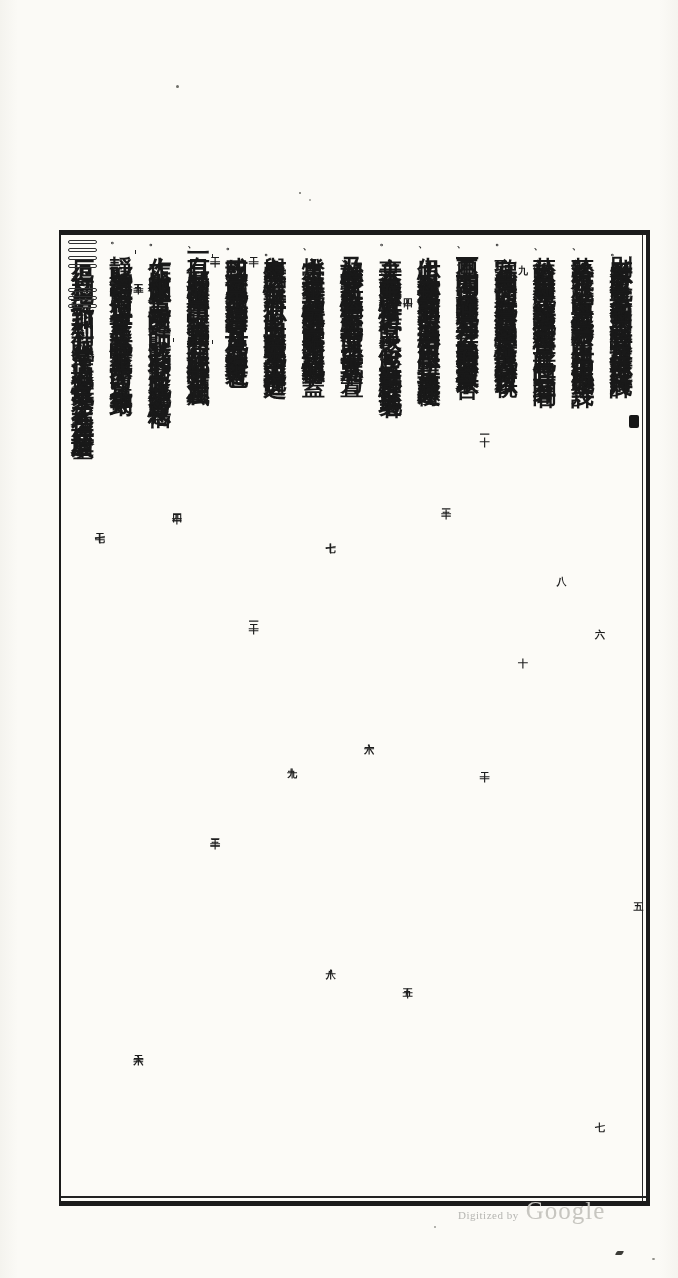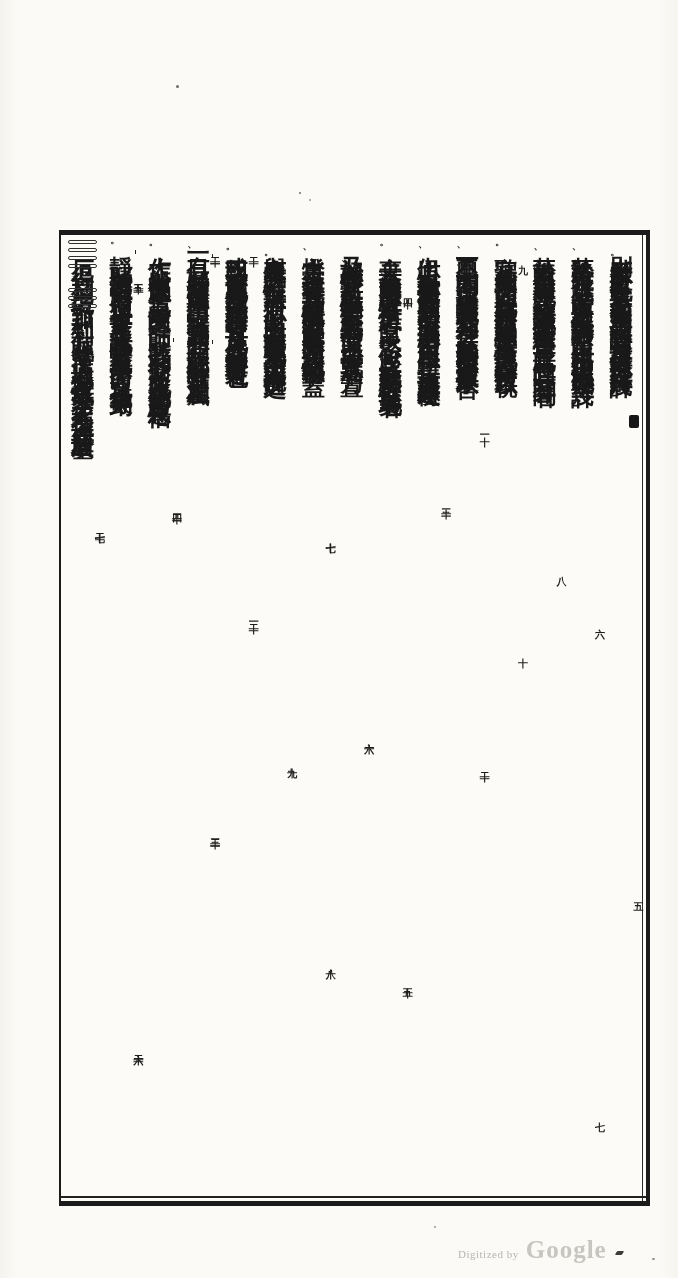--- a/index.html
+++ b/index.html
@@ -38,25 +38,25 @@
   .pn-line{border-right:1.6px solid #222;padding-right:1px;}
   .vnote{
     position:absolute;right:-3px;width:11px;
     writing-mode:vertical-rl;text-orientation:upright;
     font-size:10px;line-height:1;letter-spacing:0;
     color:#1d1d1d;font-weight:bold;text-align:center;
   }
   .vnote.smudge{background:#161616;width:10px;height:13px;right:1px;border-radius:2px;}
   
   .watermark{
-    position:absolute;left:458px;top:1236px;
+    position:absolute;left:458px;top:1197px;
     display:flex;align-items:baseline;gap:7px;color:#bcbcb8;
   }
   .wm-prefix{font-size:11px;letter-spacing:.5px;color:#b5b5b1;}
-  .wm-brand{font-size:25px;letter-spacing:1px;color:#c7c6c0;font-weight:bold;}
+  .wm-brand{font-size:25px;letter-spacing:1px;color:#c7c6c0;}
   
   .speck{position:absolute;background:#6e6e68;border-radius:50%;}
   .s1{left:176px;top:85px;width:3px;height:3px;}
   .s2{left:299px;top:192px;width:2px;height:2px;}
   .s3{left:309px;top:199px;width:2px;height:2px;background:#9a9a94;}
   .s4{left:616px;top:1251px;width:7px;height:4px;border-radius:1px;background:#3c3c38;transform:skewX(-30deg);}
   .s5{left:652px;top:1258px;width:3px;height:2px;background:#8b8b85;}
   .s6{left:434px;top:1226px;width:2px;height:2px;background:#9a9a94;}
 </style>
 </head>

